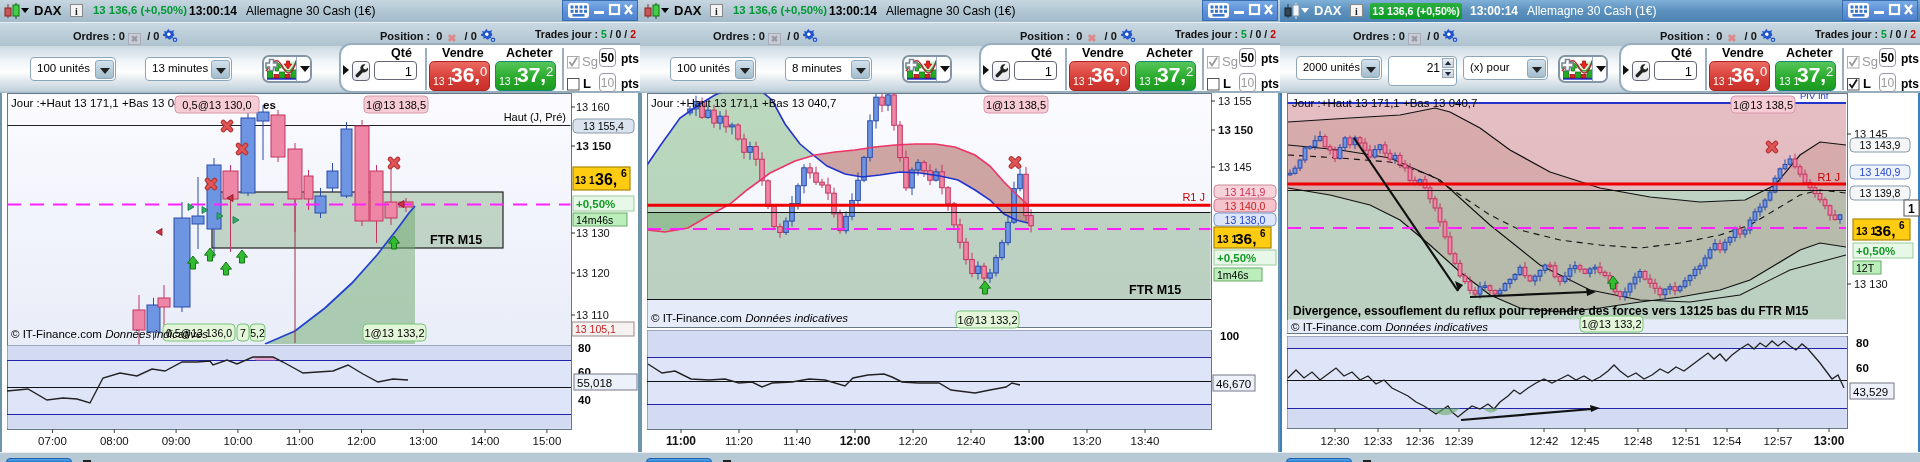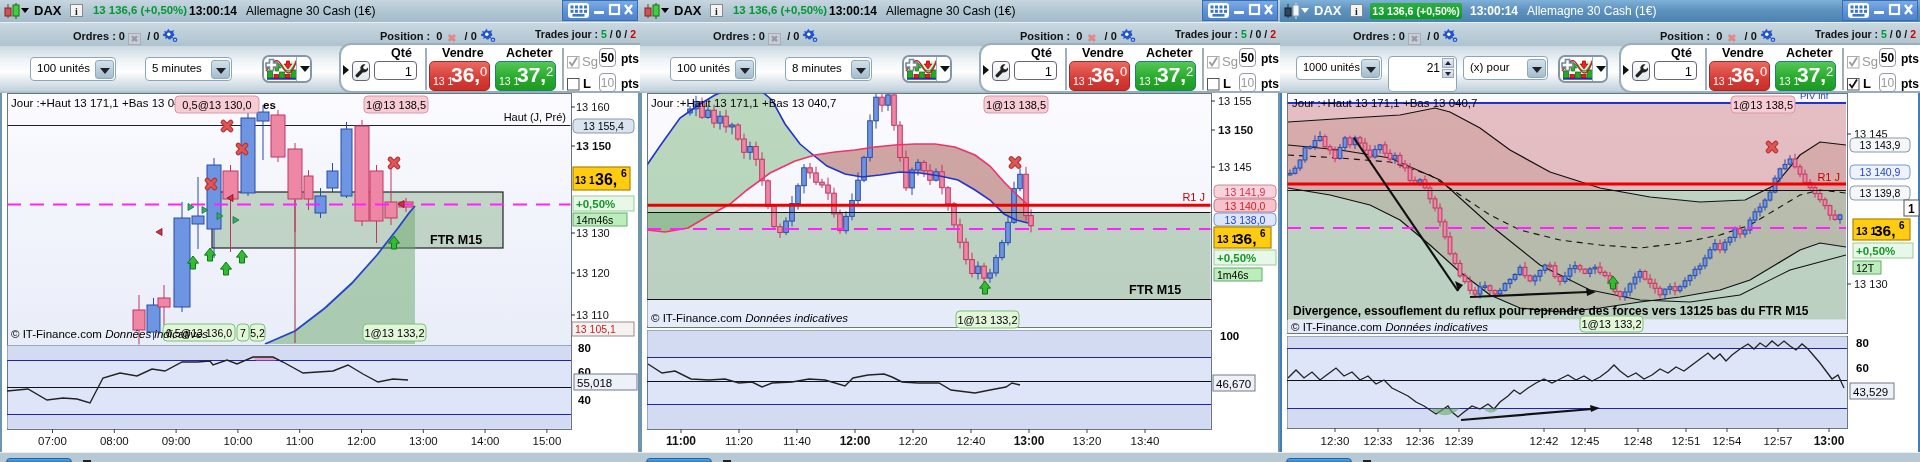--- a/index.html
+++ b/index.html
@@ -774,21 +774,21 @@
   <div style="position:absolute;right:4px;top:5px;font-weight:bold;font-size:10.5px">Trades jour : <span style="color:#009933">5</span> / 0 / <span style="color:#cc0000">2</span></div>
 </div>
     <div style="position:absolute;left:0px;top:46px;width:640px;height:47px;background:linear-gradient(#cbd9e2,#f2f6f9 35%,#fefefe 55%,#c2d2dc 95%,#9fb6c4)"></div>
     <div style="position:absolute;left:30px;top:57px;width:86px;height:24px;background:#fff;border:1.5px solid #8aa6b8;border-radius:4px">
   <div style="position:absolute;left:6px;top:3.5px;font-size:11.5px;color:#000">100 unités</div>
   <div style="position:absolute;right:1.5px;top:1.5px;width:19px;height:19px;background:linear-gradient(#d3e2ec,#a3bdce);border:1px solid #8fa9bb;border-radius:3px">
     <div style="position:absolute;left:4.5px;top:7px;width:0;height:0;border-left:5px solid transparent;border-right:5px solid transparent;border-top:6px solid #222"></div>
   </div>
 </div>
     <div style="position:absolute;left:145px;top:57px;width:87px;height:24px;background:#fff;border:1.5px solid #8aa6b8;border-radius:4px">
-  <div style="position:absolute;left:6px;top:3.5px;font-size:11.5px;color:#000">5 minutes</div>
+  <div style="position:absolute;left:6px;top:3.5px;font-size:11.5px;color:#000">13 minutes</div>
   <div style="position:absolute;right:1.5px;top:1.5px;width:19px;height:19px;background:linear-gradient(#d3e2ec,#a3bdce);border:1px solid #8fa9bb;border-radius:3px">
     <div style="position:absolute;left:4.5px;top:7px;width:0;height:0;border-left:5px solid transparent;border-right:5px solid transparent;border-top:6px solid #222"></div>
   </div>
 </div>
     <div style="position:absolute;left:262px;top:55px;width:50px;height:28px;background:#fdfdfd;border:2px solid #8496a6;border-radius:7px">
   <svg width="33" height="24" style="position:absolute;left:1px;top:0">
     <rect x="2" y="20.5" width="29" height="2.2" fill="#2222dd"></rect>
     <rect x="2.5" y="14" width="5" height="7" fill="#22aa22" stroke="#117711" stroke-width="0.8"></rect>
     <rect x="9" y="17.5" width="4.5" height="3.5" fill="#dd2222" stroke="#991111" stroke-width="0.8"></rect>
     <rect x="14.5" y="15" width="5" height="6" fill="#22aa22" stroke="#117711" stroke-width="0.8"></rect>
@@ -1020,26 +1020,26 @@
             <path d="M6.5 0.8 L7.8 3 A3.5 3.5 0 0 1 10 3 L12.2 1.8 L11.2 4.2 A3.5 3.5 0 0 1 11.8 6 L12.2 6 L12.2 7.8 L10.5 8.2 L11.5 10.5 L9.5 10 L8.2 11.5 L6.8 11.5 L5.5 10 L3 10.8 L3.8 8.5 L1 7.8 L1 6 L3 5.5 L2 3 L4.5 3.5 Z"></path>
             <circle cx="6.8" cy="6.2" r="1.7" fill="#fff"></circle>
             <circle cx="13" cy="11.8" r="2.3"></circle>
             <circle cx="13" cy="11.8" r="0.9" fill="#fff"></circle>
           </g>
         </svg></div>
   <div style="position:absolute;right:4px;top:5px;font-weight:bold;font-size:10.5px">Trades jour : <span style="color:#009933">5</span> / 0 / <span style="color:#cc0000">2</span></div>
 </div>
     <div style="position:absolute;left:1280px;top:46px;width:640px;height:47px;background:linear-gradient(#cbd9e2,#f2f6f9 35%,#fefefe 55%,#c2d2dc 95%,#9fb6c4)"></div>
     <div style="position:absolute;left:1296px;top:56px;width:86px;height:24px;background:#fff;border:1.5px solid #8aa6b8;border-radius:4px">
-  <div style="position:absolute;left:6px;top:3.5px;font-size:11px;color:#000">1000 unités</div>
+  <div style="position:absolute;left:6px;top:3.5px;font-size:11px;color:#000">2000 unités</div>
   <div style="position:absolute;right:1.5px;top:1.5px;width:19px;height:19px;background:linear-gradient(#d3e2ec,#a3bdce);border:1px solid #8fa9bb;border-radius:3px">
     <div style="position:absolute;left:4.5px;top:7px;width:0;height:0;border-left:5px solid transparent;border-right:5px solid transparent;border-top:6px solid #222"></div>
   </div>
 </div>
-    <div style="position:absolute;left:1388px;top:56px;width:69px;height:36px;background:#fff;border:1.5px solid #8aa6b8;border-radius:4px">
+    <div style="position:absolute;left:1388px;top:56px;width:69px;height:30px;background:#fff;border:1.5px solid #8aa6b8;border-radius:4px">
   <div style="position:absolute;right:16px;top:3.5px;font-size:12px;color:#000">21</div>
   <div style="position:absolute;right:2px;top:1px;width:12px;height:9.5px;background:linear-gradient(#e8eef3,#c3d3de);border:1px solid #9ab">
     <div style="position:absolute;left:1.5px;top:2px;width:0;height:0;border-left:3.5px solid transparent;border-right:3.5px solid transparent;border-bottom:4.5px solid #223"></div>
       </div>
   <div style="position:absolute;right:2px;top:11.5px;width:12px;height:9.5px;background:linear-gradient(#e8eef3,#c3d3de);border:1px solid #9ab">
     <div style="position:absolute;left:1.5px;top:2px;width:0;height:0;border-left:3.5px solid transparent;border-right:3.5px solid transparent;border-top:4.5px solid #223"></div>
       </div>
 </div>
     <div style="position:absolute;left:1463px;top:56px;width:85px;height:24px;background:#fff;border:1.5px solid #8aa6b8;border-radius:4px">
   <div style="position:absolute;left:6px;top:3.5px;font-size:11.5px;color:#000">(x) pour</div>

